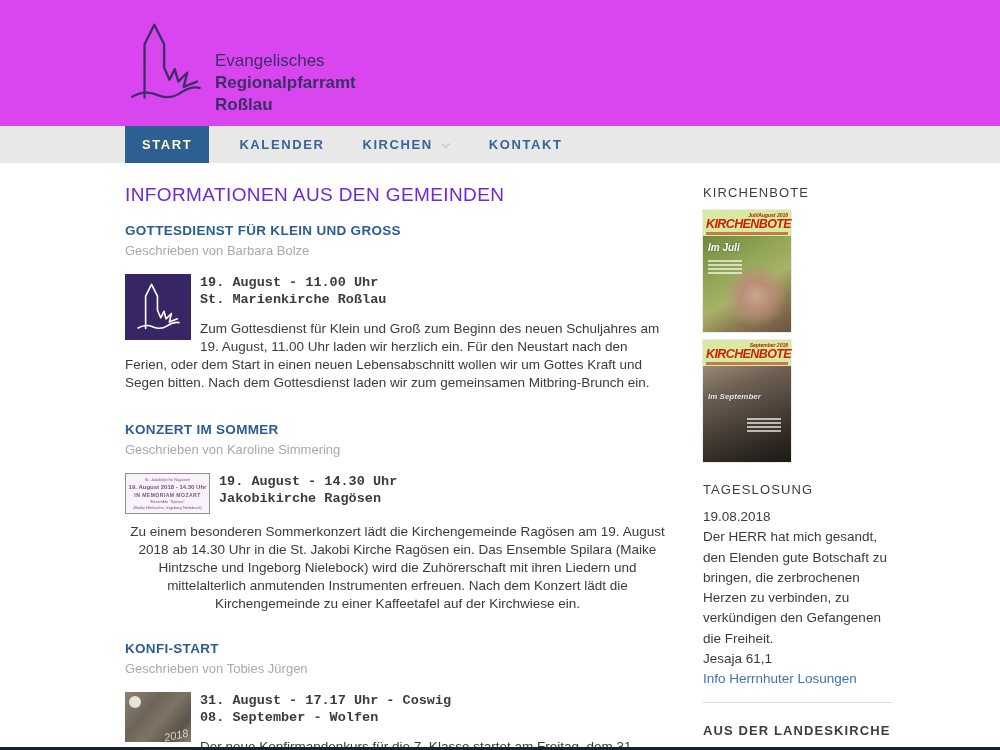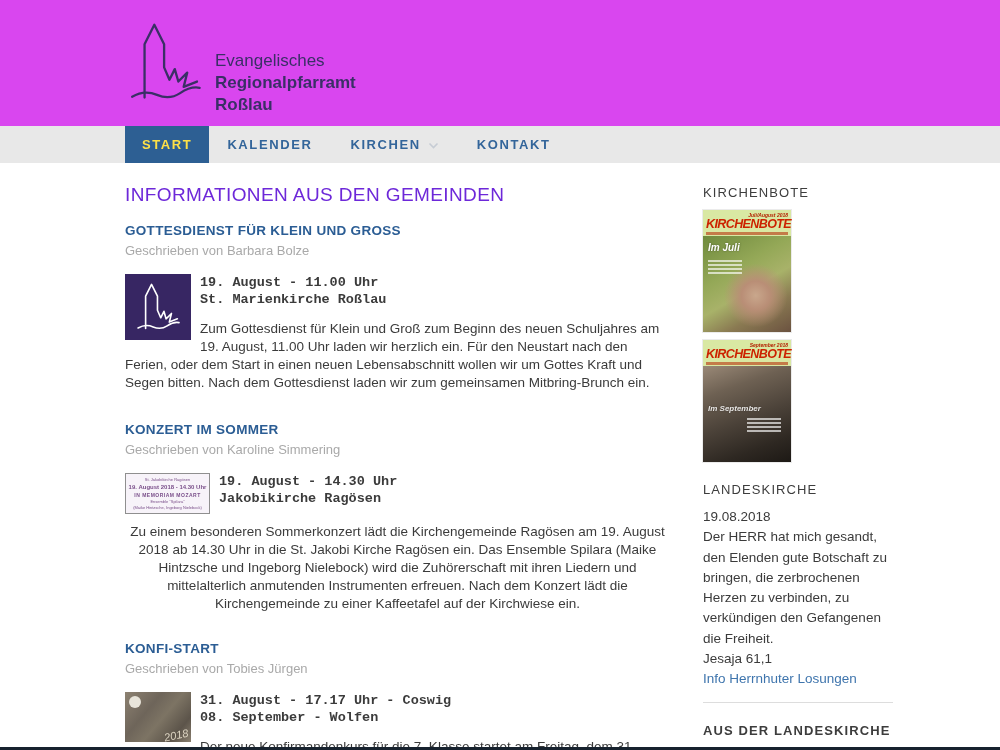--- a/index.html
+++ b/index.html
@@ -11,21 +11,21 @@
   .logo { display:flex; text-decoration:none; cursor:pointer; }
   .logo svg { flex:0 0 auto; }
   .logo-text { margin:36px 0 0 10px; color:#3a2f66; font-size:17px; line-height:22px; }
   .logo-text .bold { font-weight:bold; }
 
   
   nav { background:#e8e8e8; height:37px; padding-left:125px; display:flex; align-items:stretch; }
   .nav-item { display:flex; align-items:center; padding:0 14px; margin-right:10px;
     color:#33659a; font-size:13px; letter-spacing:1.6px; text-decoration:none;
     font-weight:bold; cursor:pointer; }
-  .nav-item.active { background:#2d5f93; color:#fde047; padding:0 17px; margin-right:4px; }
+  .nav-item.active { background:#2d5f93; color:#fef9c3; padding:0 17px; margin-right:16px; }
   .nav-item .chev { margin-left:7px; margin-top:2px; }
 
   
   .content { display:flex; padding-left:125px; }
   .main-col { width:545px; }
   .sidebar { width:190px; margin-left:33px; }
 
   h1.page-title { color:#6d28d9; font-size:19px; font-weight:normal; letter-spacing:.4px;
     margin:21px 0 6px; }
 
@@ -64,21 +64,21 @@
     letter-spacing:-.6px; line-height:13px; }
   .cover-rule { height:3px; background:rgba(178,32,0,.55); margin-top:1px; }
   .cover-photo { height:96px; position:relative; overflow:hidden; }
   .photo-juli { background:
       radial-gradient(circle at 60% 62%, #c9a78c 0%, #b98e76 18%, rgba(0,0,0,0) 40%),
       linear-gradient(150deg,#6f8a3d 0%,#94a857 35%,#a8b269 55%,#8a7a52 75%,#6b5240 100%); }
   .photo-sept { background:
       linear-gradient(160deg,#9a8977 0%,#6e6153 25%,#4a4138 55%,#2e2822 80%,#1d1915 100%); }
   .cover-headline { position:absolute; left:5px; top:6px; color:#fff; font-style:italic;
     font-size:10px; font-weight:bold; text-shadow:0 0 2px rgba(0,0,0,.4); }
-  .photo-sept .cover-headline { top:38px; font-size:8px; opacity:.85; }
+  .photo-sept .cover-headline { top:26px; font-size:8px; opacity:.85; }
   .cover-lines { position:absolute; left:5px; top:24px; width:34px; }
   .cover-lines i { display:block; height:2px; background:rgba(255,255,255,.65); margin-bottom:2px; }
   .photo-sept .cover-lines { left:44px; top:52px; }
 
   .losung { font-size:13.5px; line-height:1.5; color:#3b3b3b; }
   .side-link { color:#3f75ad; font-size:13.5px; text-decoration:none; cursor:pointer;
     display:inline-block; margin-top:2px; }
   .side-sep { border:none; border-top:1px solid #ddd; margin:15px 0 0; }
 
   ul.side-list { list-style:none; }
@@ -208,21 +208,21 @@
         <span class="cover-headline">Im September</span>
         <span class="cover-lines">
             <i></i>
             <i></i>
             <i></i>
             <i></i>
           </span>
       </div>
     </div>
 
-    <h3 class="side-heading" style="margin-top:20px;">LANDESKIRCHE</h3>
+    <h3 class="side-heading" style="margin-top:20px;">TAGESLOSUNG</h3>
     <div class="losung">
       <div>19.08.2018</div>
       <div>Der HERR hat mich gesandt, den Elenden gute Botschaft zu bringen, die zerbrochenen Herzen zu verbinden, zu verkündigen den Gefangenen die Freiheit.</div>
       <div>Jesaja 61,1</div>
     </div>
     <a class="side-link">Info Herrnhuter Losungen</a>
 
     <hr class="side-sep">
     <h3 class="side-heading" style="margin-top:20px;font-weight:bold;">AUS DER LANDESKIRCHE</h3>
     <ul class="side-list">

